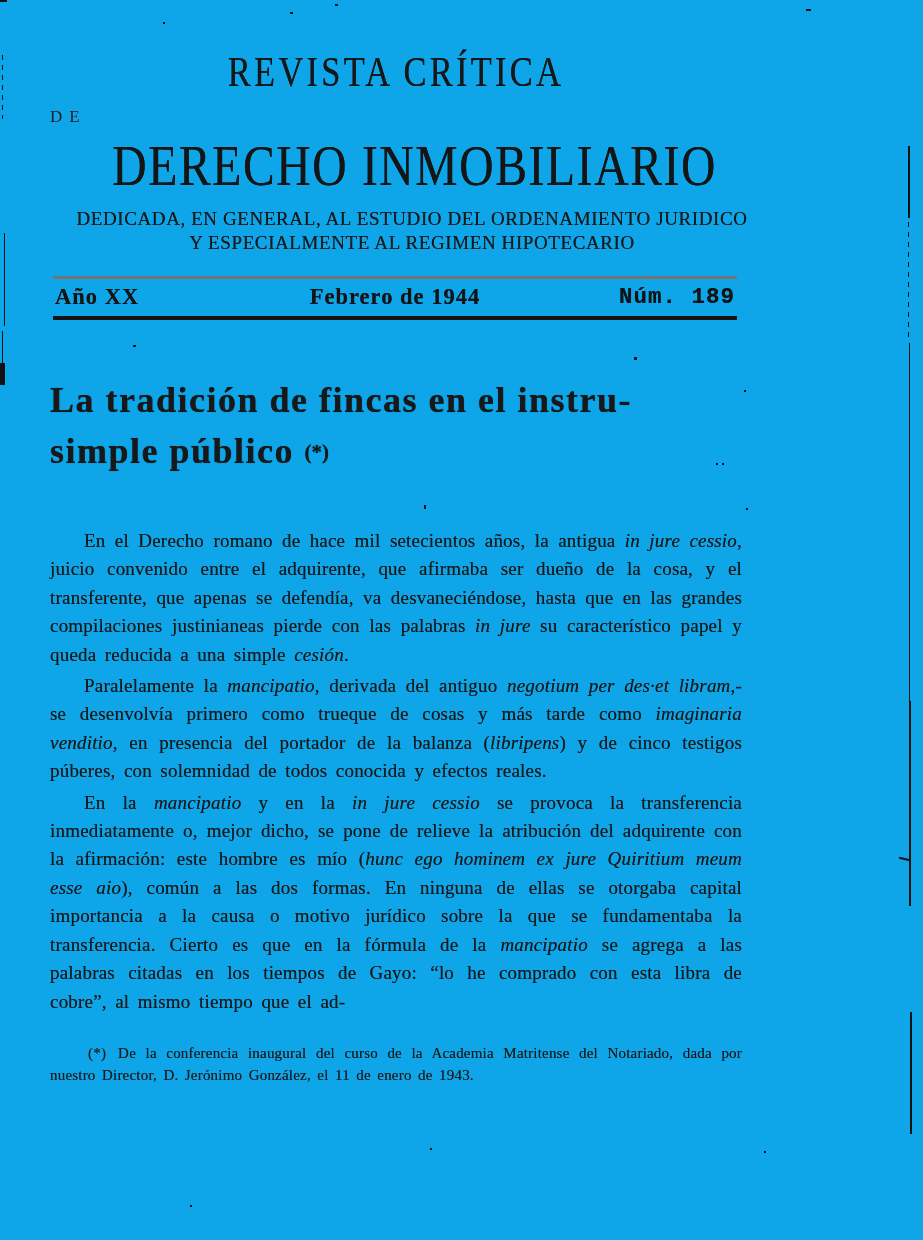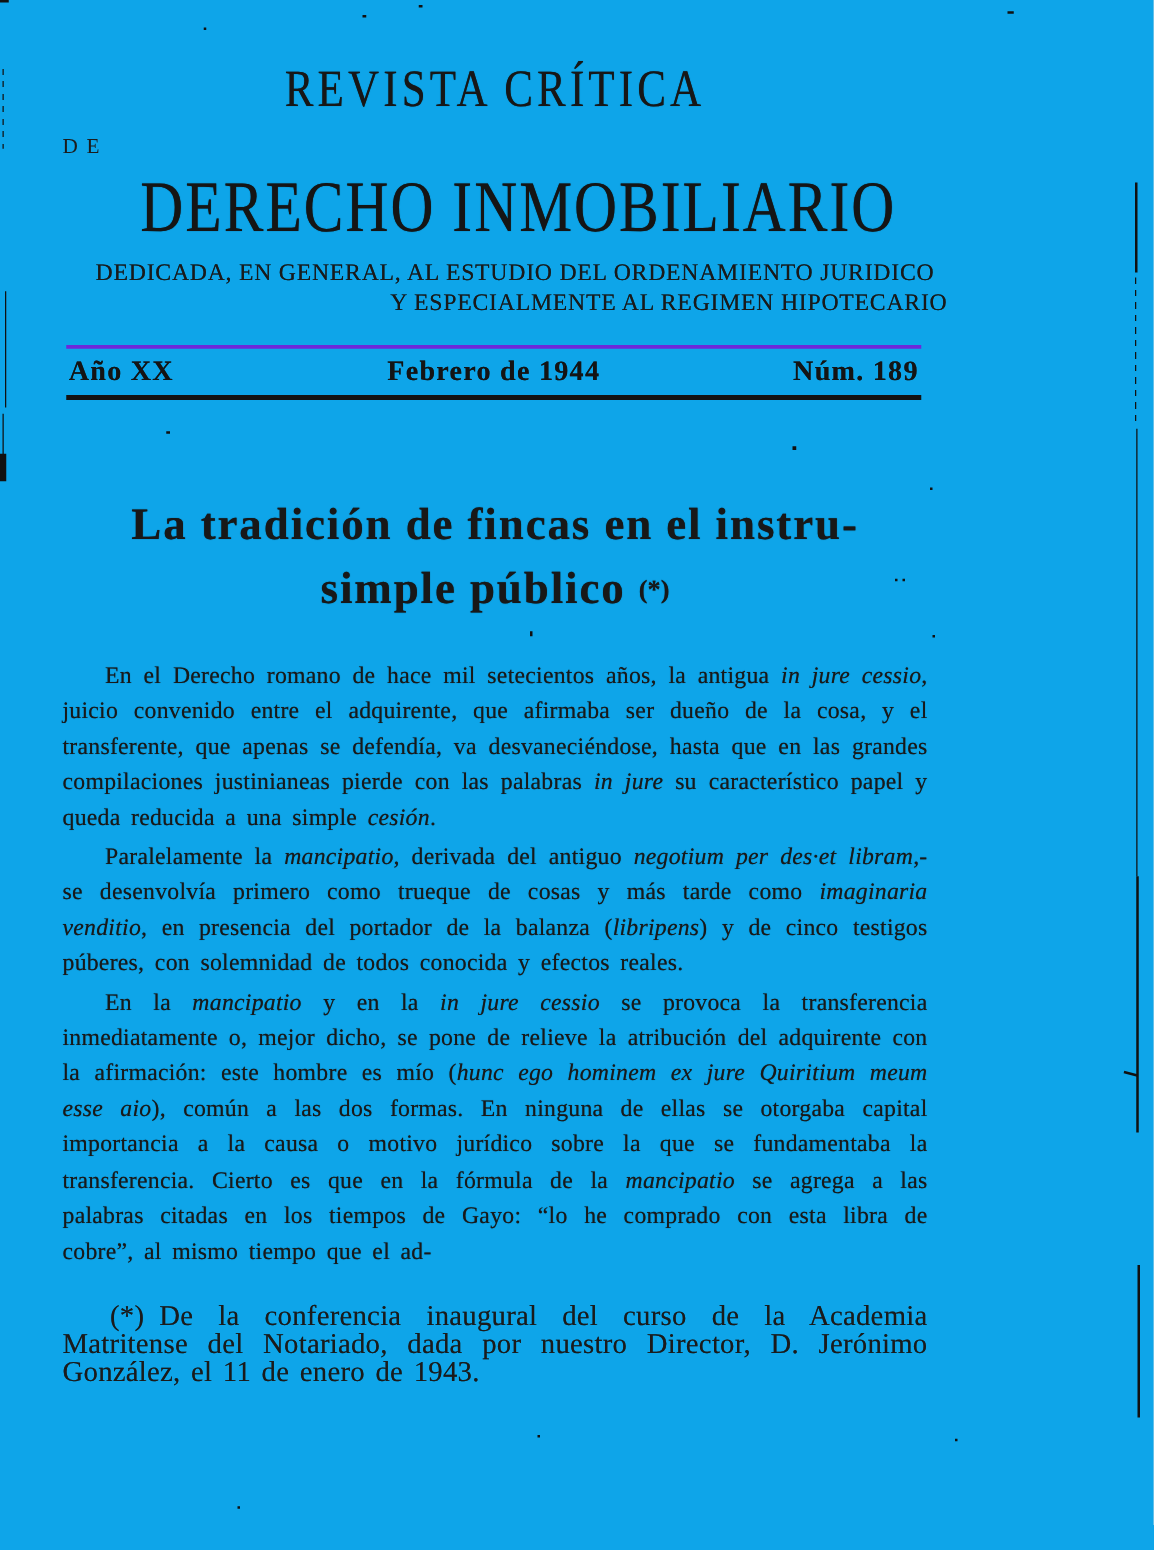--- a/index.html
+++ b/index.html
@@ -50,42 +50,42 @@
   .mh-sub {
     position: absolute; left: 16px; width: 100%;
     text-align: center;
     font-size: 19px; line-height: 23px;
     letter-spacing: 0.6px;
     color: #1a1a1a;
     text-shadow: 0 0 0.5px rgba(10,10,10,.7);
     white-space: nowrap;
   }
   .mh-sub1 { top: 207px; }
-  .mh-sub2 { top: 231px; text-align: right; }
+  .mh-sub2 { top: 231px; }
   .issue-bar {
     position: absolute; top: 276px; left: 3px; right: 5px;
-    border-top: 3px solid #6d28d9;
+    border-top: 3px solid #737373;
     border-bottom: 4px solid #131313;
     display: flex;
     justify-content: space-between;
     align-items: center;
     padding: 5px 2px 6px 2px;
     font-size: 22.5px;
     font-weight: bold;
     letter-spacing: 1px;
     text-shadow: 0 0 0.5px rgba(10,10,10,.7);
   }
   .issue-bar .issue-date { position: absolute; left: 0; right: 0; text-align: center; }
   .issue-bar span { white-space: nowrap; }
-  .issue-bar .issue-number { position: relative; z-index: 1; }
+  .issue-bar .issue-number { position: relative; z-index: 1; font-family: Liberation Mono, monospace; }
   
   .article-title {
-    position: absolute; top: 394px; left: 0; width: 100%;
+    position: absolute; top: 375px; left: 0; width: 100%;
     margin: 0;
-    text-align: center;
+    text-align: left;
     font-size: 36px; line-height: 51px;
     font-weight: bold;
     letter-spacing: 1.5px;
     color: #181818;
     text-shadow: 0 0 0.7px rgba(10,10,10,.75);
   }
   .article-title .tmark { font-size: 21px; font-weight: bold; letter-spacing: 0; vertical-align: 4px; }
   
   .body-flow {
     position: absolute; top: 527px; left: 0; width: 692px;
@@ -99,21 +99,21 @@
     word-spacing: 3.5px;
     letter-spacing: 0.2px;
     color: #191919;
     text-shadow: 0 0 0.6px rgba(15,15,15,.65);
   }
   .body-flow p em { font-style: italic; }
   
   .footnote { margin-top: 26px; }
   .footnote p {
     margin: 0;
-    font-size: 23px;
+    font-size: 15px;
     line-height: 22.5px;
     text-align: justify;
     text-indent: 38px;
     word-spacing: 2.5px;
     color: #1b1b1b;
     text-shadow: 0 0 0.5px rgba(15,15,15,.6);
   }
   .footnote .fn-marker { margin-right: 12px; }
   
   .art { position: absolute; background: #111; }

